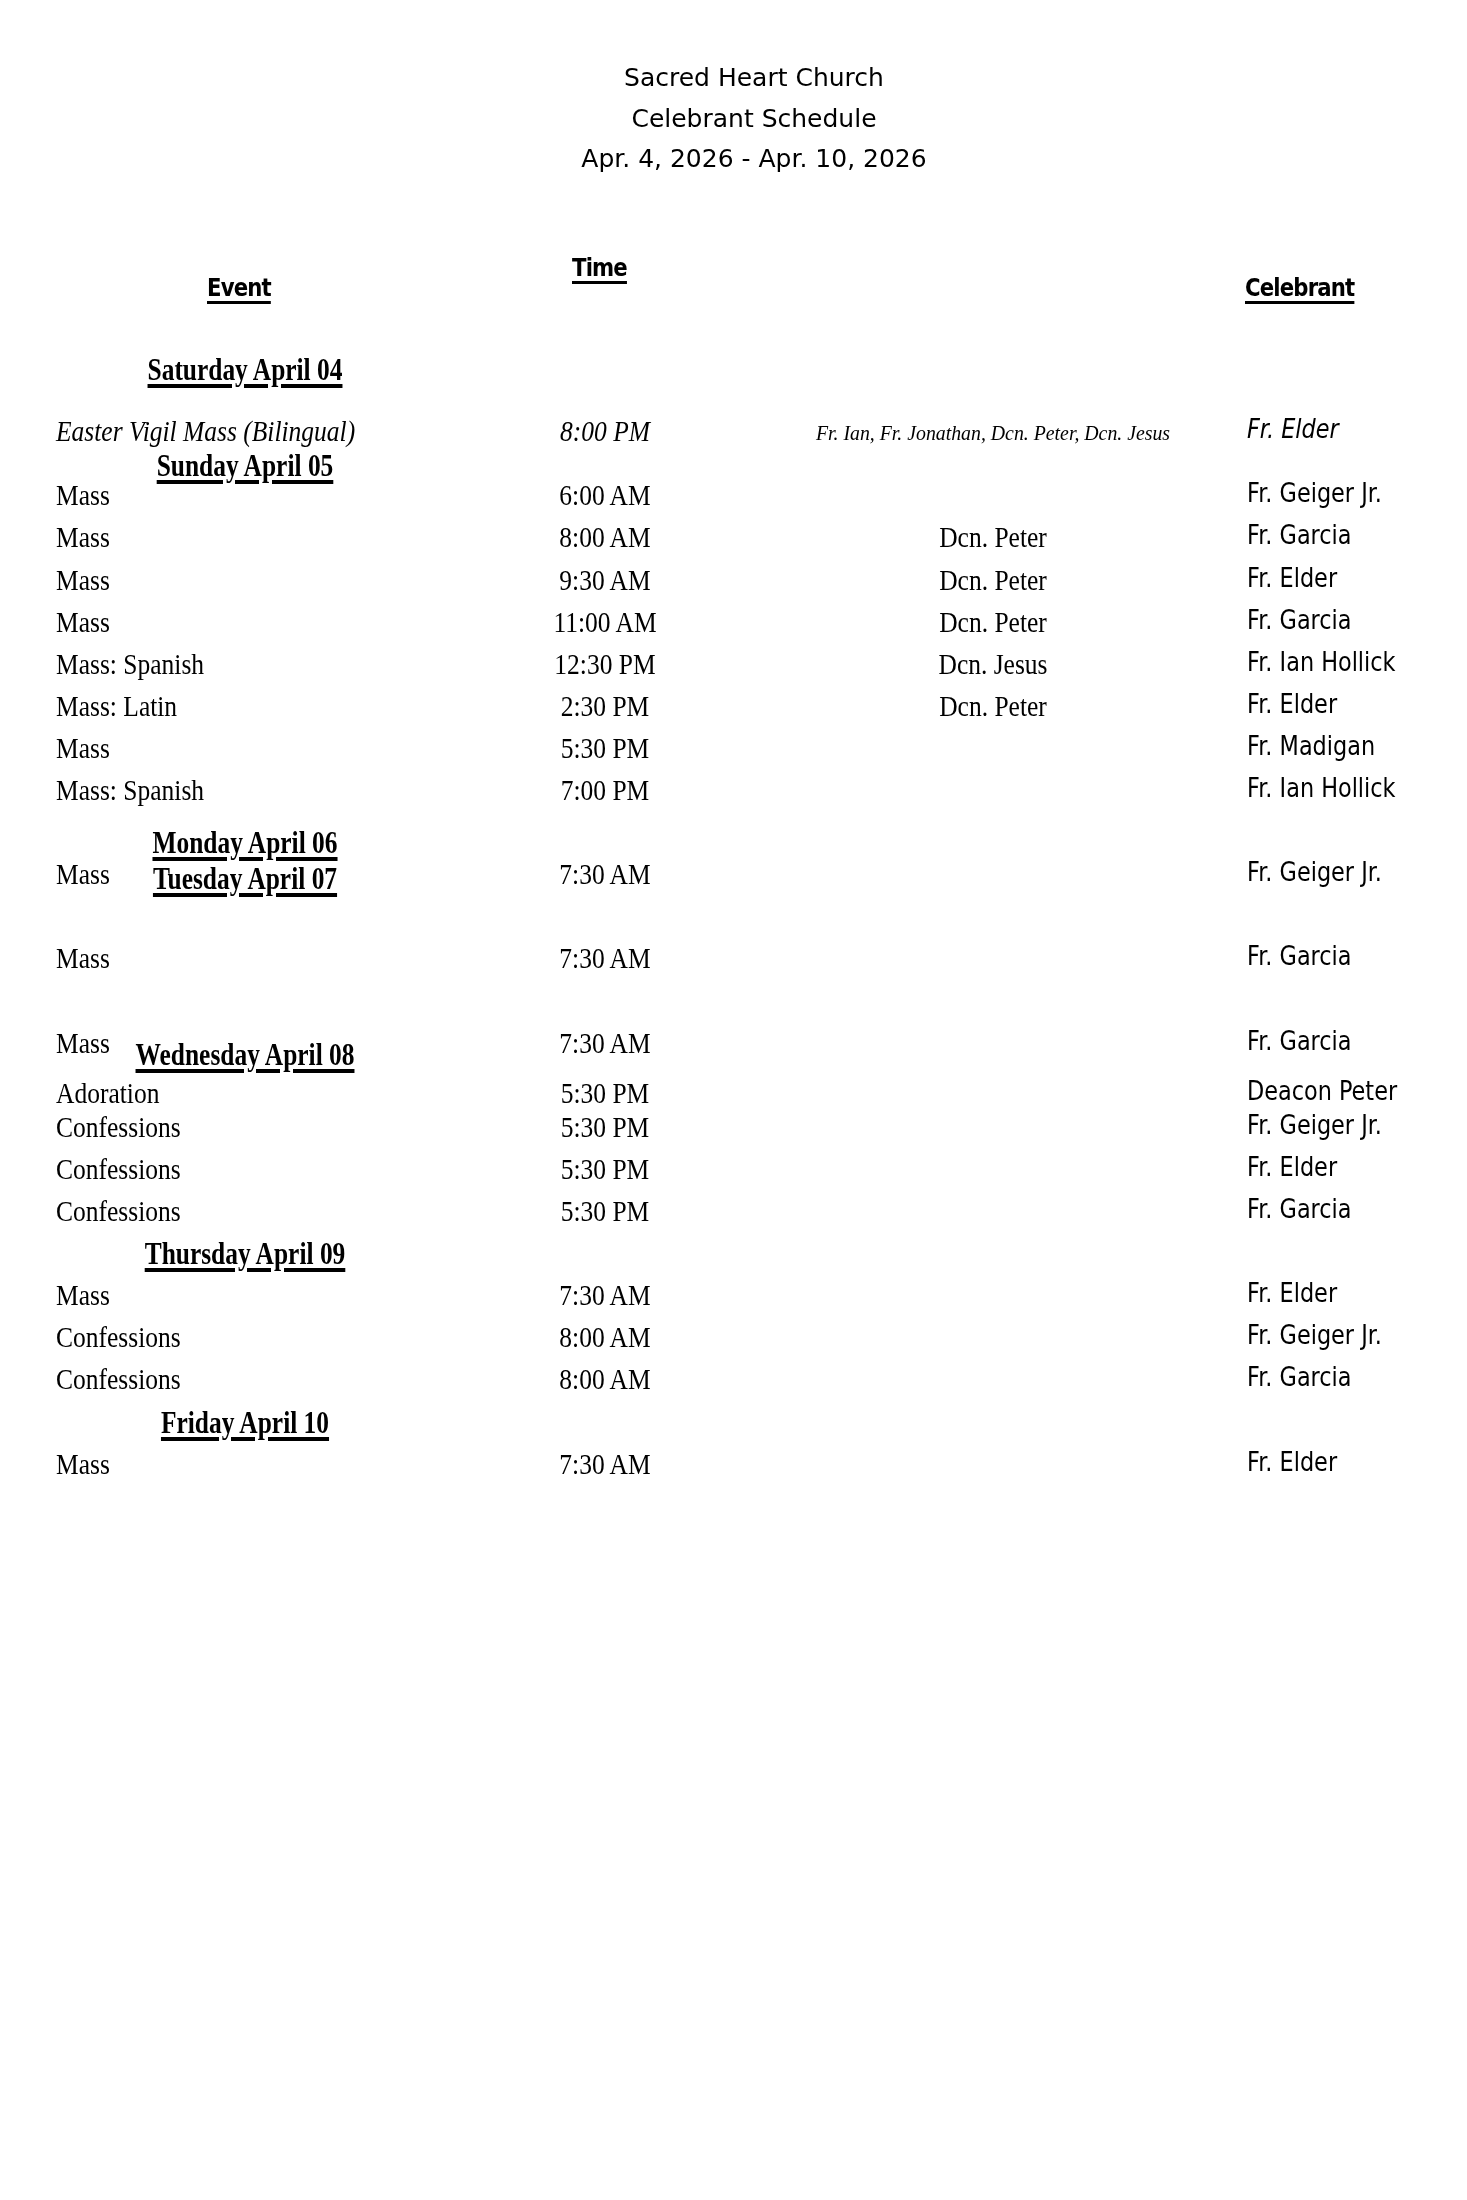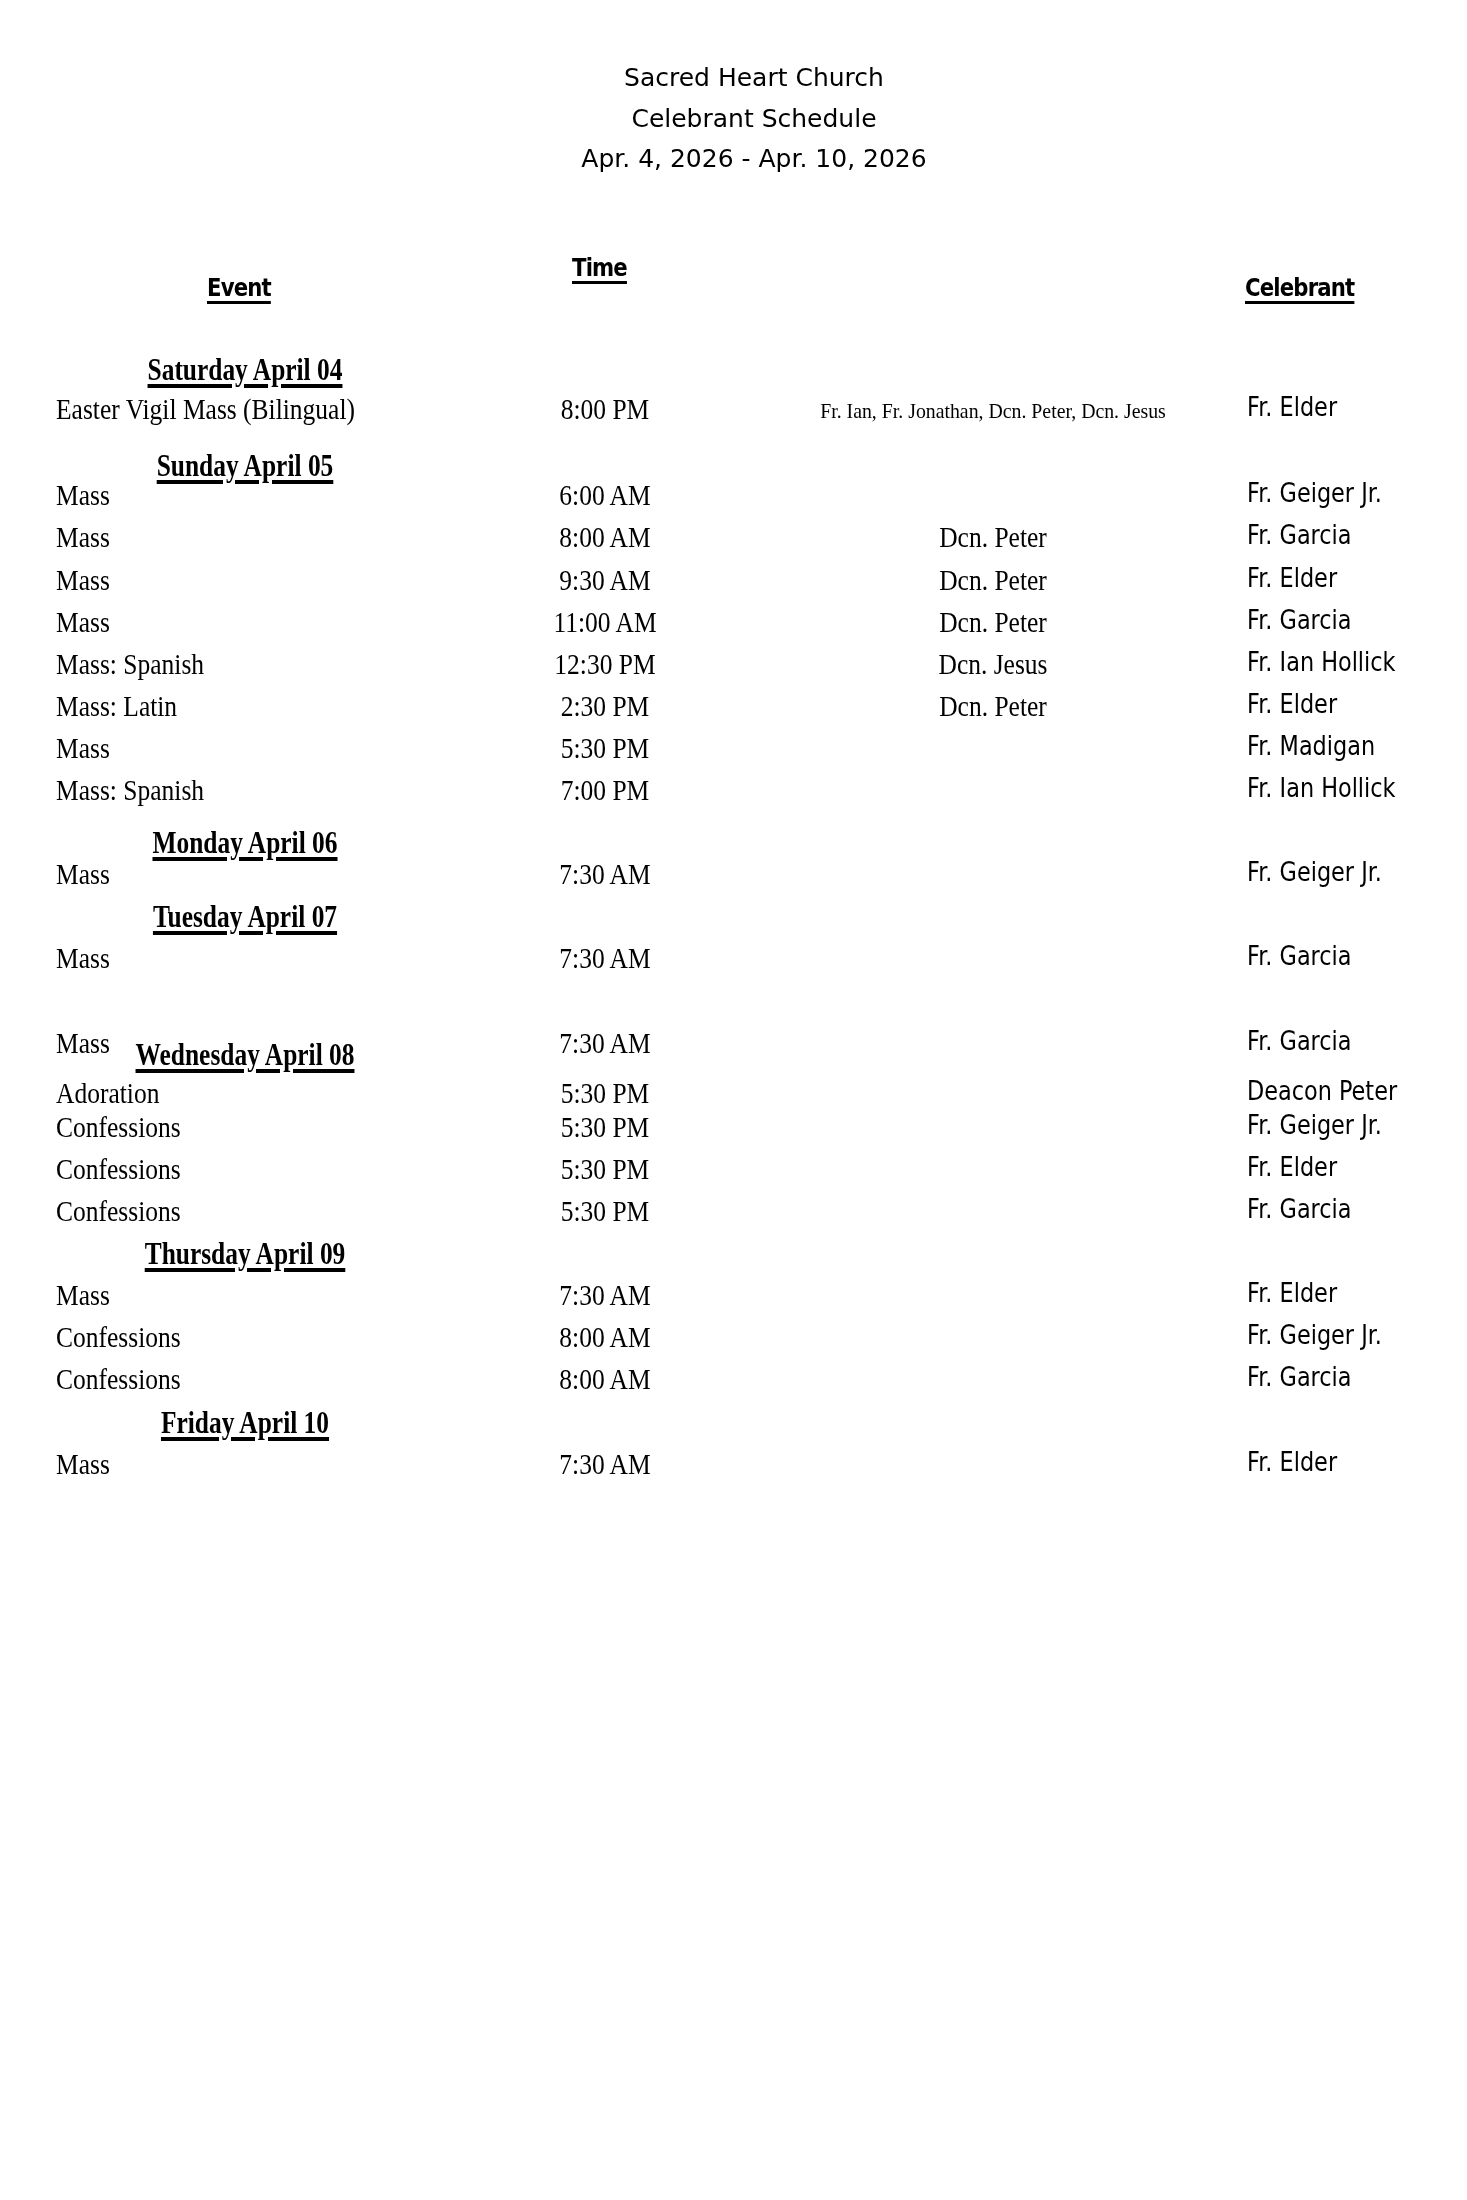--- a/index.html
+++ b/index.html
@@ -23,21 +23,21 @@
   <div class="title" style="top:139px;">Apr. 4, 2026 - Apr. 10, 2026</div>
 
   <div class="colhead" style="left:207px; top:273px;">Event</div>
   <div class="colhead" style="left:572px; top:253px;">Time</div>
   <div class="colhead" style="left:1245px; top:273px;">Celebrant</div>
 
   <div id="schedule-body">
       <div class="row" style="top: 352px;">
         <span class="day" style="left: 245px;">Saturday April 04</span>
       </div>
-      <div class="row" style="top: 392px;">
+      <div class="row" style="top: 414px; font-style: italic;">
         <span class="ev">Easter Vigil Mass (Bilingual)</span>
         <span class="tm">8:00 PM</span>
         <span class="as small">Fr. Ian, Fr. Jonathan, Dcn. Peter, Dcn. Jesus</span>
         <span class="cel">Fr. Elder</span>
       </div>
       <div class="row" style="top: 436.2px; margin-top: 12px;">
         <span class="day" style="left: 245px;">Sunday April 05</span>
       </div>
       <div class="row" style="top: 478.3px;">
         <span class="ev">Mass</span>
@@ -89,21 +89,21 @@
       </div>
       <div class="row" style="top: 825px;">
         <span class="day" style="left: 245px;">Monday April 06</span>
       </div>
       <div class="row" style="top: 857.2px;">
         <span class="ev">Mass</span>
         <span class="tm">7:30 AM</span>
         <span class="as"></span>
         <span class="cel">Fr. Geiger Jr.</span>
       </div>
-      <div class="row" style="top: 899px; padding-left: 36px;">
+      <div class="row" style="top: 861px; padding-left: 36px;">
         <span class="day" style="left: 245px;">Tuesday April 07</span>
       </div>
       <div class="row" style="top: 941.4px;">
         <span class="ev">Mass</span>
         <span class="tm">7:30 AM</span>
         <span class="as"></span>
         <span class="cel">Fr. Garcia</span>
       </div>
       <div class="row" style="top: 1037px;">
         <span class="day" style="left: 245px;">Wednesday April 08</span>

